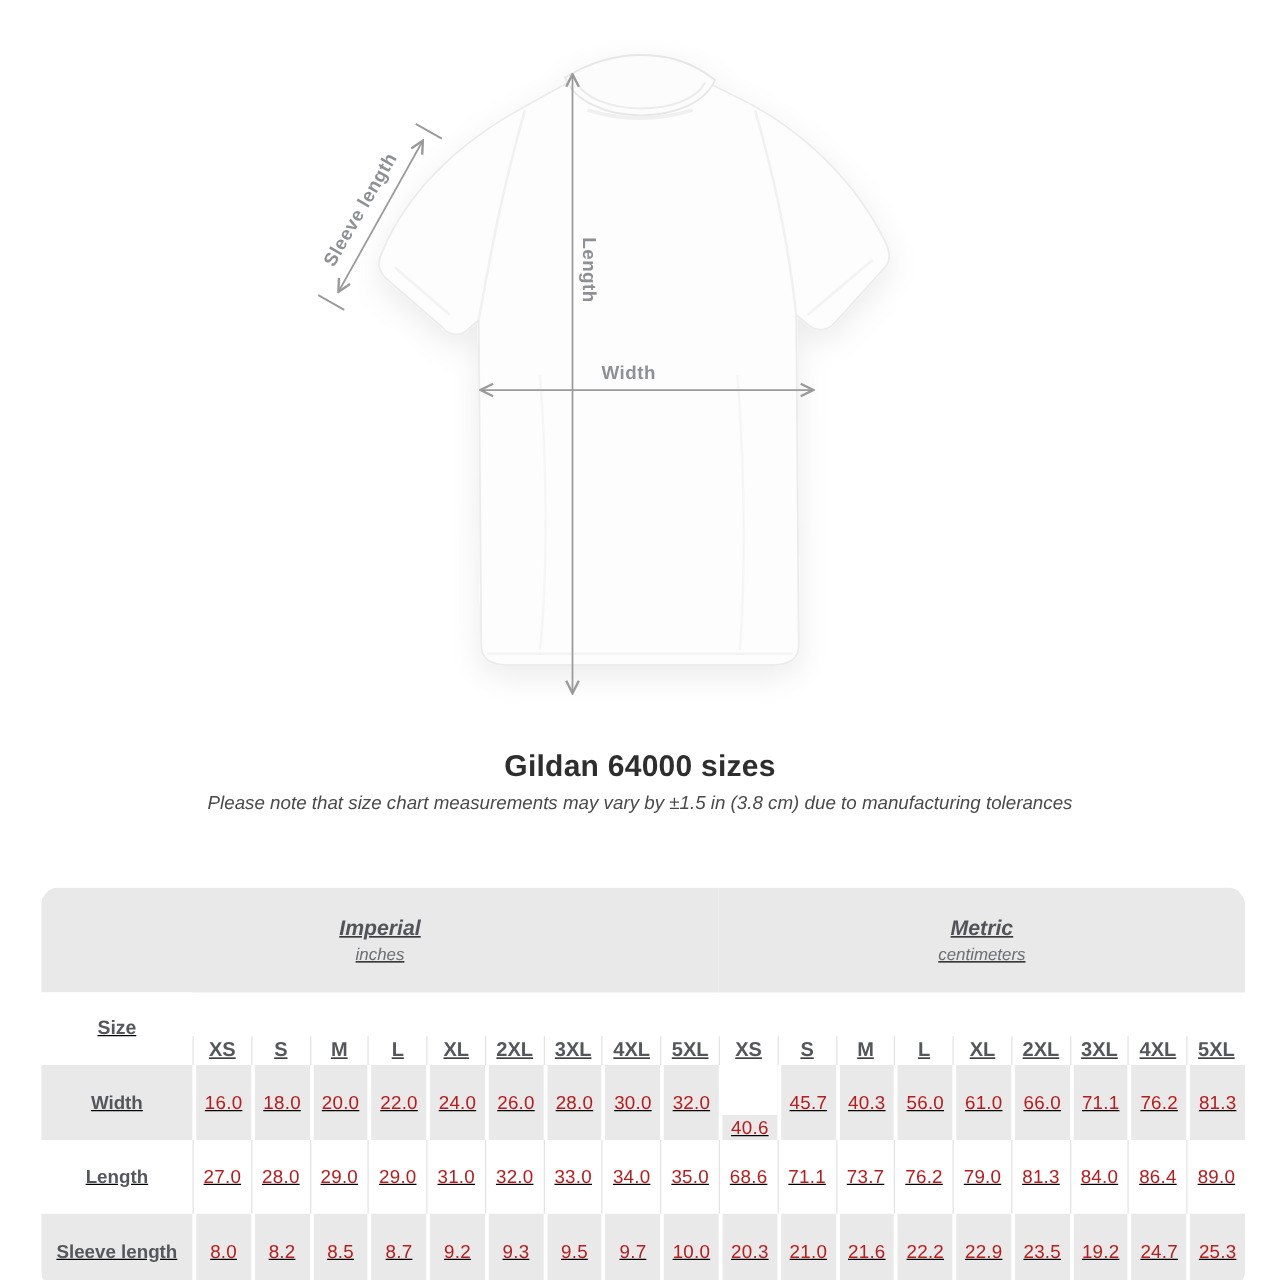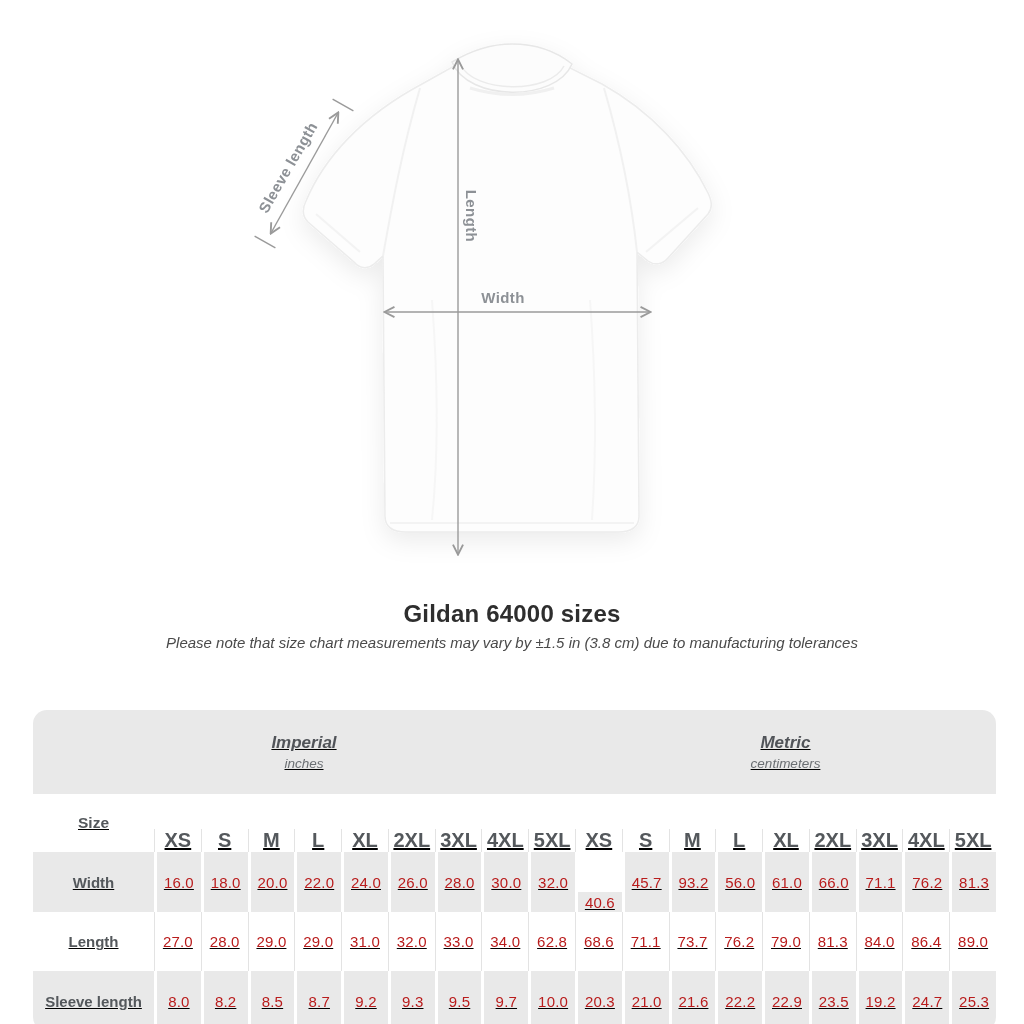--- a/index.html
+++ b/index.html
@@ -22,21 +22,21 @@
     border-radius:14px;overflow:hidden;text-decoration:underline;}
   .cell{display:flex;align-items:center;justify-content:center;box-sizing:border-box;}
   .band{background:#e9e9e9;flex-direction:column;gap:3px;}
   .band .g-label{font-size:17px;font-weight:bold;font-style:italic;color:#515459;}
   .band .g-unit{font-size:13.5px;font-style:italic;color:#6b6f73;}
   .white{background:#ffffff;}
   .gray{background:#e9e9e9;}
   .white.sep{border-left:1px solid #e3e3e3;}
   .gray.sep{border-left:3px solid #ffffff;}
   .corner{font-size:15.5px;font-weight:bold;color:#54585c;}
-  .col-head{font-size:20px;font-weight:bold;color:#54585c;margin-top:35px;}
+  .col-head{font-size:16px;font-weight:bold;color:#54585c;margin-top:35px;}
   .row-label{font-size:15px;font-weight:bold;color:#54585c;}
   .val{font-size:15px;color:#b91c1c;letter-spacing:.2px;}
 
   
   .dim-label{fill:#8d9196;font-weight:bold;font-size:15px;letter-spacing:.4px;
     font-family:"Liberation Sans","DejaVu Sans",sans-serif;}
 </style>
 </head>
 <body>
 
@@ -143,37 +143,37 @@
       <div class="cell gray sep val" style="grid-area: 3 / 3;">18.0</div>
       <div class="cell gray sep val" style="grid-area: 3 / 4;">20.0</div>
       <div class="cell gray sep val" style="grid-area: 3 / 5;">22.0</div>
       <div class="cell gray sep val" style="grid-area: 3 / 6;">24.0</div>
       <div class="cell gray sep val" style="grid-area: 3 / 7;">26.0</div>
       <div class="cell gray sep val" style="grid-area: 3 / 8;">28.0</div>
       <div class="cell gray sep val" style="grid-area: 3 / 9;">30.0</div>
       <div class="cell gray sep val" style="grid-area: 3 / 10;">32.0</div>
       <div class="cell gray sep val" style="grid-area: 3 / 11; margin-top: 40px;">40.6</div>
       <div class="cell gray sep val" style="grid-area: 3 / 12;">45.7</div>
-      <div class="cell gray sep val" style="grid-area: 3 / 13;">93.2</div>
+      <div class="cell gray sep val" style="grid-area: 3 / 13;">40.3</div>
       <div class="cell gray sep val" style="grid-area: 3 / 14;">56.0</div>
       <div class="cell gray sep val" style="grid-area: 3 / 15;">61.0</div>
       <div class="cell gray sep val" style="grid-area: 3 / 16;">66.0</div>
       <div class="cell gray sep val" style="grid-area: 3 / 17;">71.1</div>
       <div class="cell gray sep val" style="grid-area: 3 / 18;">76.2</div>
       <div class="cell gray sep val" style="grid-area: 3 / 19;">81.3</div>
       <div class="cell white row-label" style="grid-area: 4 / 1;">Length</div>
       <div class="cell white sep val" style="grid-area: 4 / 2;">27.0</div>
       <div class="cell white sep val" style="grid-area: 4 / 3;">28.0</div>
       <div class="cell white sep val" style="grid-area: 4 / 4;">29.0</div>
       <div class="cell white sep val" style="grid-area: 4 / 5;">29.0</div>
       <div class="cell white sep val" style="grid-area: 4 / 6;">31.0</div>
       <div class="cell white sep val" style="grid-area: 4 / 7;">32.0</div>
       <div class="cell white sep val" style="grid-area: 4 / 8;">33.0</div>
       <div class="cell white sep val" style="grid-area: 4 / 9;">34.0</div>
-      <div class="cell white sep val" style="grid-area: 4 / 10;">62.8</div>
+      <div class="cell white sep val" style="grid-area: 4 / 10;">35.0</div>
       <div class="cell white sep val" style="grid-area: 4 / 11;">68.6</div>
       <div class="cell white sep val" style="grid-area: 4 / 12;">71.1</div>
       <div class="cell white sep val" style="grid-area: 4 / 13;">73.7</div>
       <div class="cell white sep val" style="grid-area: 4 / 14;">76.2</div>
       <div class="cell white sep val" style="grid-area: 4 / 15;">79.0</div>
       <div class="cell white sep val" style="grid-area: 4 / 16;">81.3</div>
       <div class="cell white sep val" style="grid-area: 4 / 17;">84.0</div>
       <div class="cell white sep val" style="grid-area: 4 / 18;">86.4</div>
       <div class="cell white sep val" style="grid-area: 4 / 19;">89.0</div>
       <div class="cell gray row-label" style="grid-area: 5 / 1;">Sleeve length</div>

